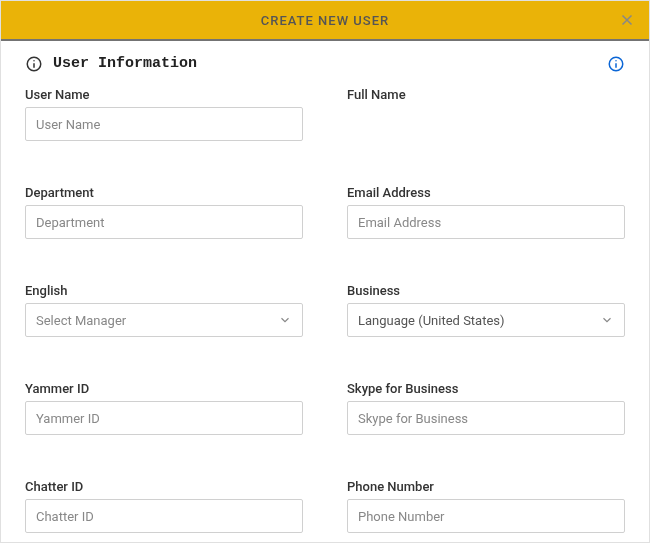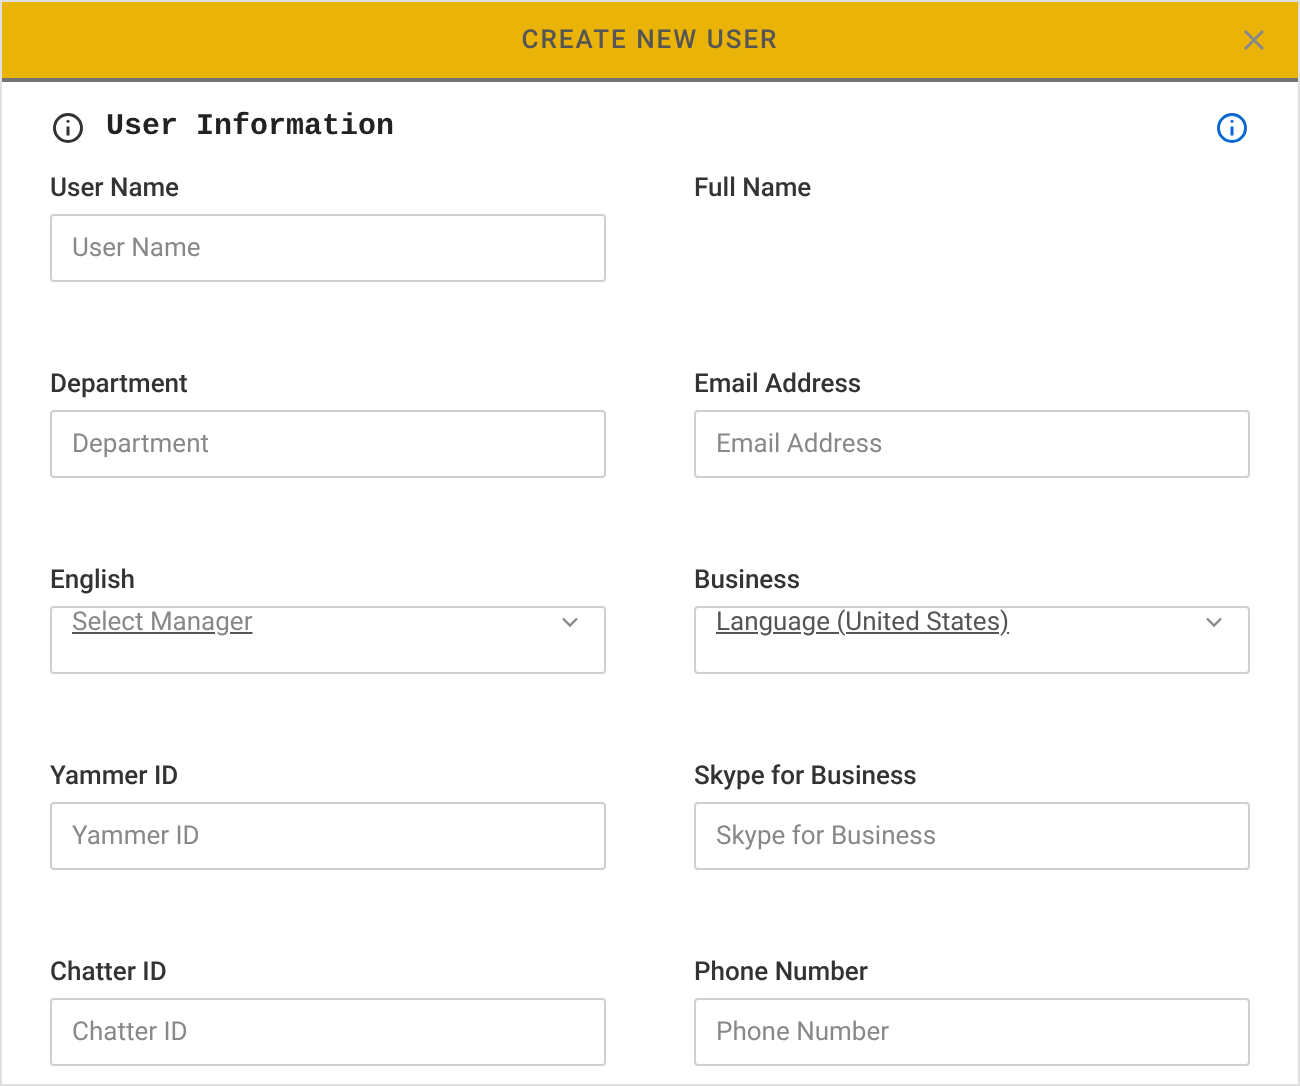--- a/index.html
+++ b/index.html
@@ -104,25 +104,25 @@
     padding: 0 10px;
     font-size: 13px;
     color: #333;
     background: #fff;
     border-radius: 2px;
     font-family: inherit;
   }
   .text-input::placeholder { color: #888; }
   .select {
     display: flex;
+    align-items: center;
     justify-content: space-between;
     color: #555;
     cursor: pointer;
     padding-right: 10px;
-    text-decoration: underline;
   }
   .select-value { color: #555; }
   .select-placeholder { color: #888; }
   .chevron {
     color: #888;
     width: 14px;
     height: 14px;
     display: inline-flex;
   }
   .checkbox-row, .radio-row {

